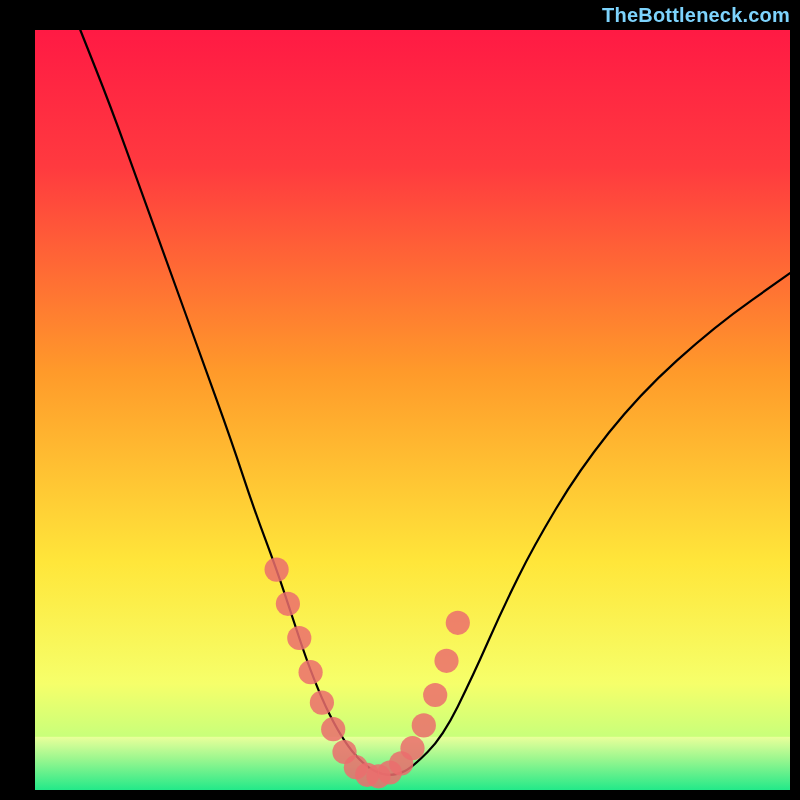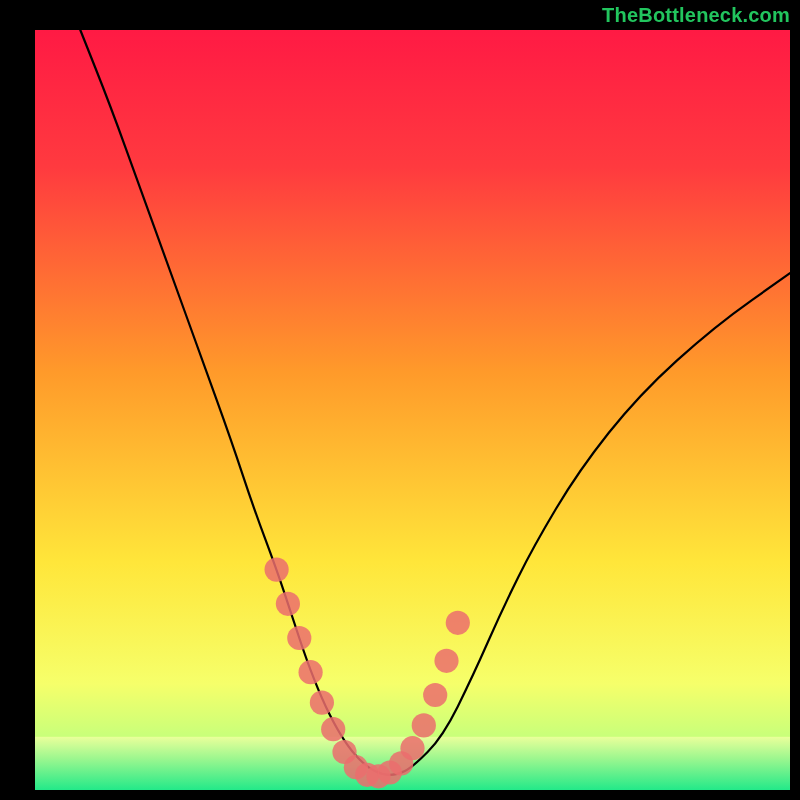--- a/index.html
+++ b/index.html
@@ -14,21 +14,21 @@
   .stage {
     position: relative;
     width: 800px;
     height: 800px;
     background: #000;
   }
   .watermark {
     position: absolute;
     top: 4px;
     right: 10px;
-    color: #22c55e;
+    color: #7dd3fc;
     font-size: 20px;
     font-weight: 600;
     letter-spacing: 0.2px;
     z-index: 20;
   }
   svg {
     position: absolute;
     top: 0;
     left: 0;
   }

